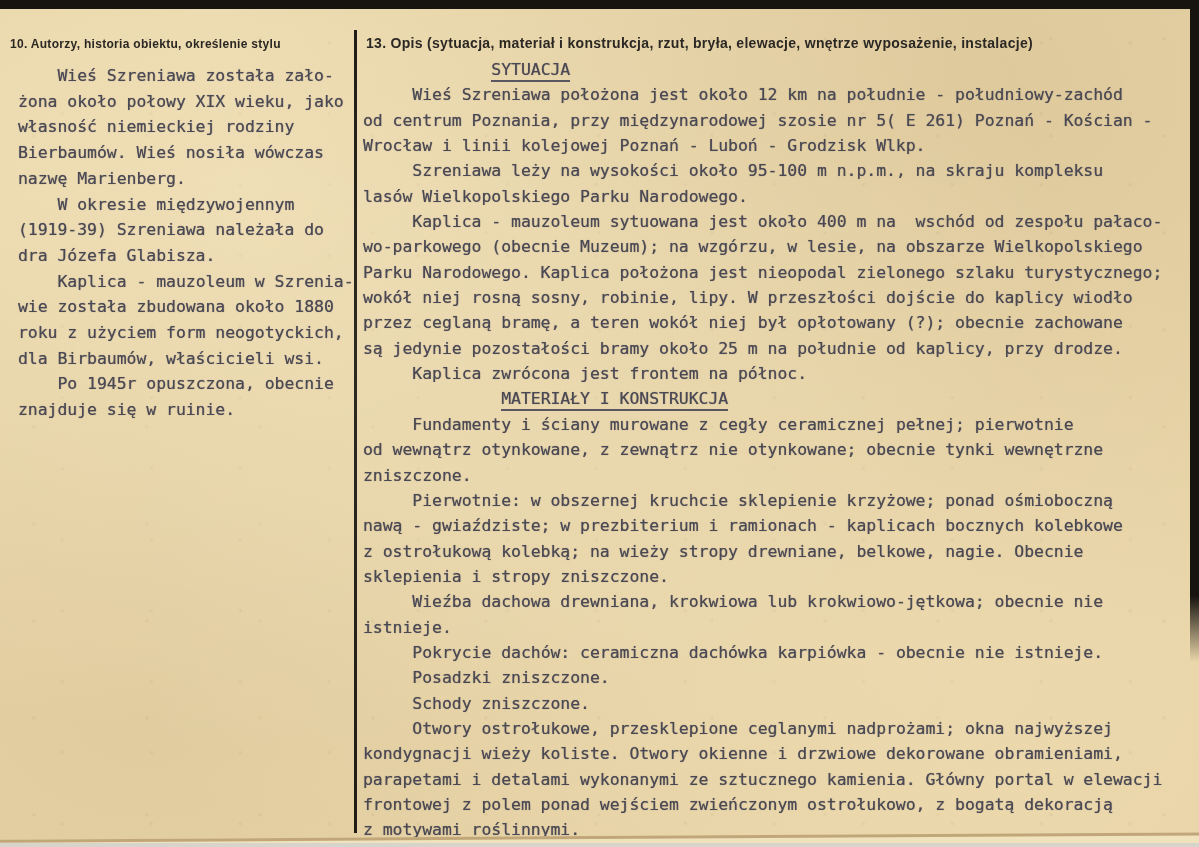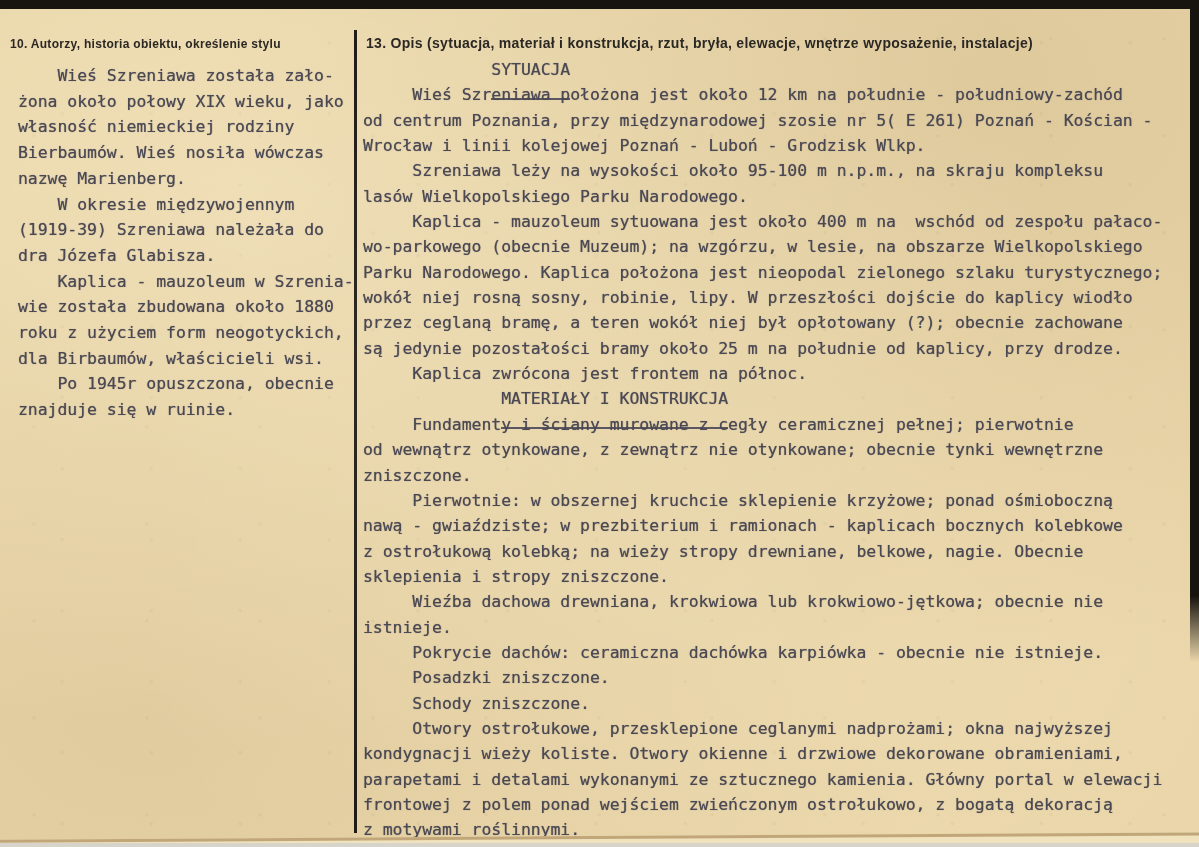--- a/index.html
+++ b/index.html
@@ -48,21 +48,21 @@
   .typed{
     position:absolute;white-space:pre;
     color:var(--typed-ink,#4a4852);
     font-size:16.4px;
     text-shadow:0 0 1px rgba(74,72,90,0.55), 0.4px 0.4px 0 rgba(74,72,90,0.25);
     z-index:2;
   }
   #left-lines{left:18px;top:63px;line-height:25.7px;}
   #right-lines{left:363px;top:57px;line-height:25.35px;}
   .tline{height:inherit;}
-  .u{border-bottom:2px solid rgba(74,72,90,0.9);padding-bottom:19px;}
+  .u{border-bottom:2px solid rgba(74,72,90,0.9);padding-bottom:1px;}
 
   .footer-note{
     position:absolute;left:363px;top:829px;z-index:5;
     white-space:pre;color:var(--typed-ink,#4a4852);
     font-size:16.4px;
     text-shadow:0 0 1px rgba(74,72,90,0.55);
   }
 </style>
 </head>
 <body>

